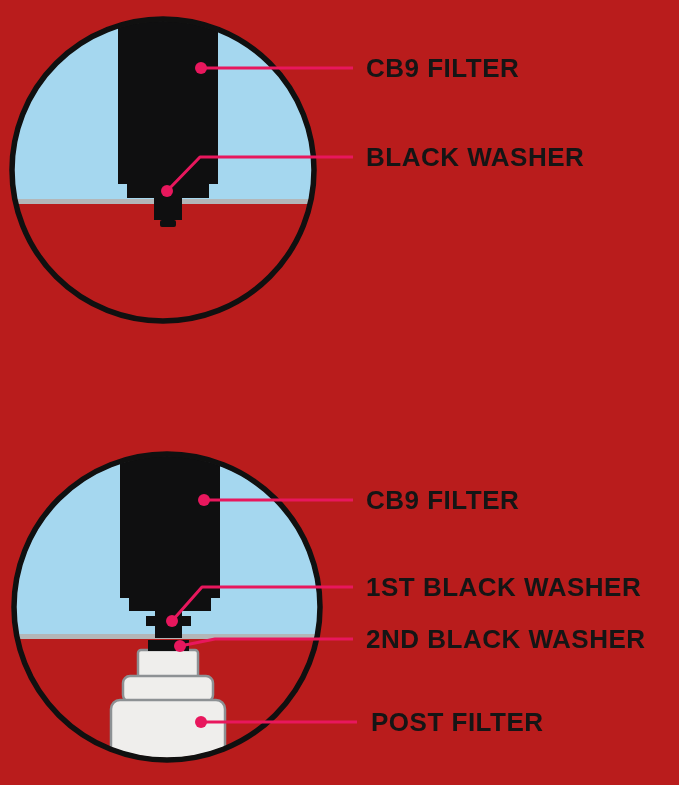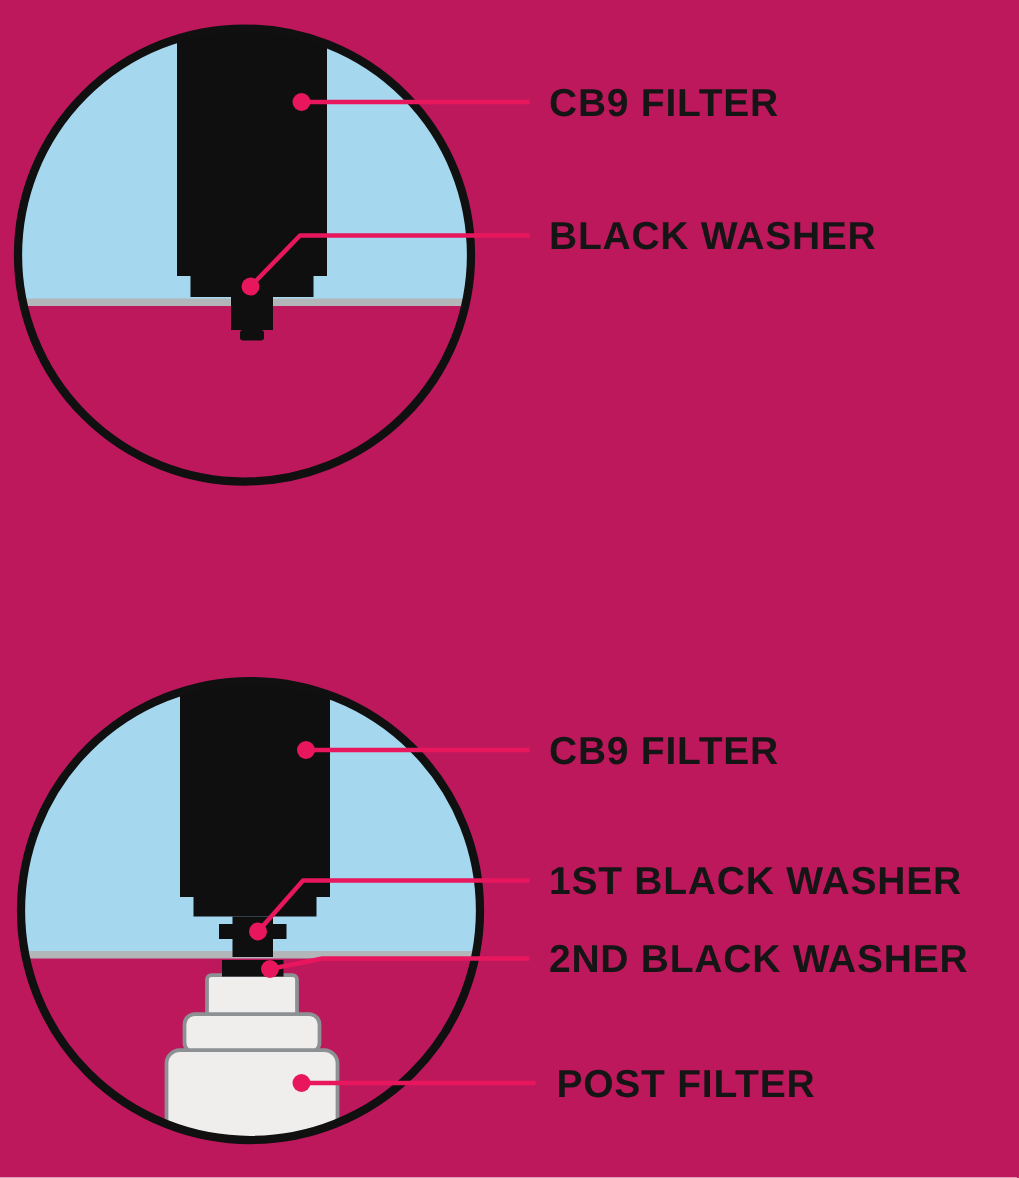--- a/index.html
+++ b/index.html
@@ -5,21 +5,21 @@
   html,body{
     margin:0;
     padding:0;
     background:#ffffff;
     font-family:"Liberation Sans", sans-serif;
   }
   .stage{
     position:relative;
     width:679px;
     height:785px;
-    background:#be185d;
+    background:#b91c1c;
     overflow:hidden;
   }
   svg{display:block;}
   .circle-outline{
     fill:none;
     stroke:var(--line-black,#101010);
     stroke-width:5.5;
   }
   .water{ fill:var(--water-blue,#a5d7ef); }
   .plate{ fill:var(--plate-gray,#b3b6b8); }

